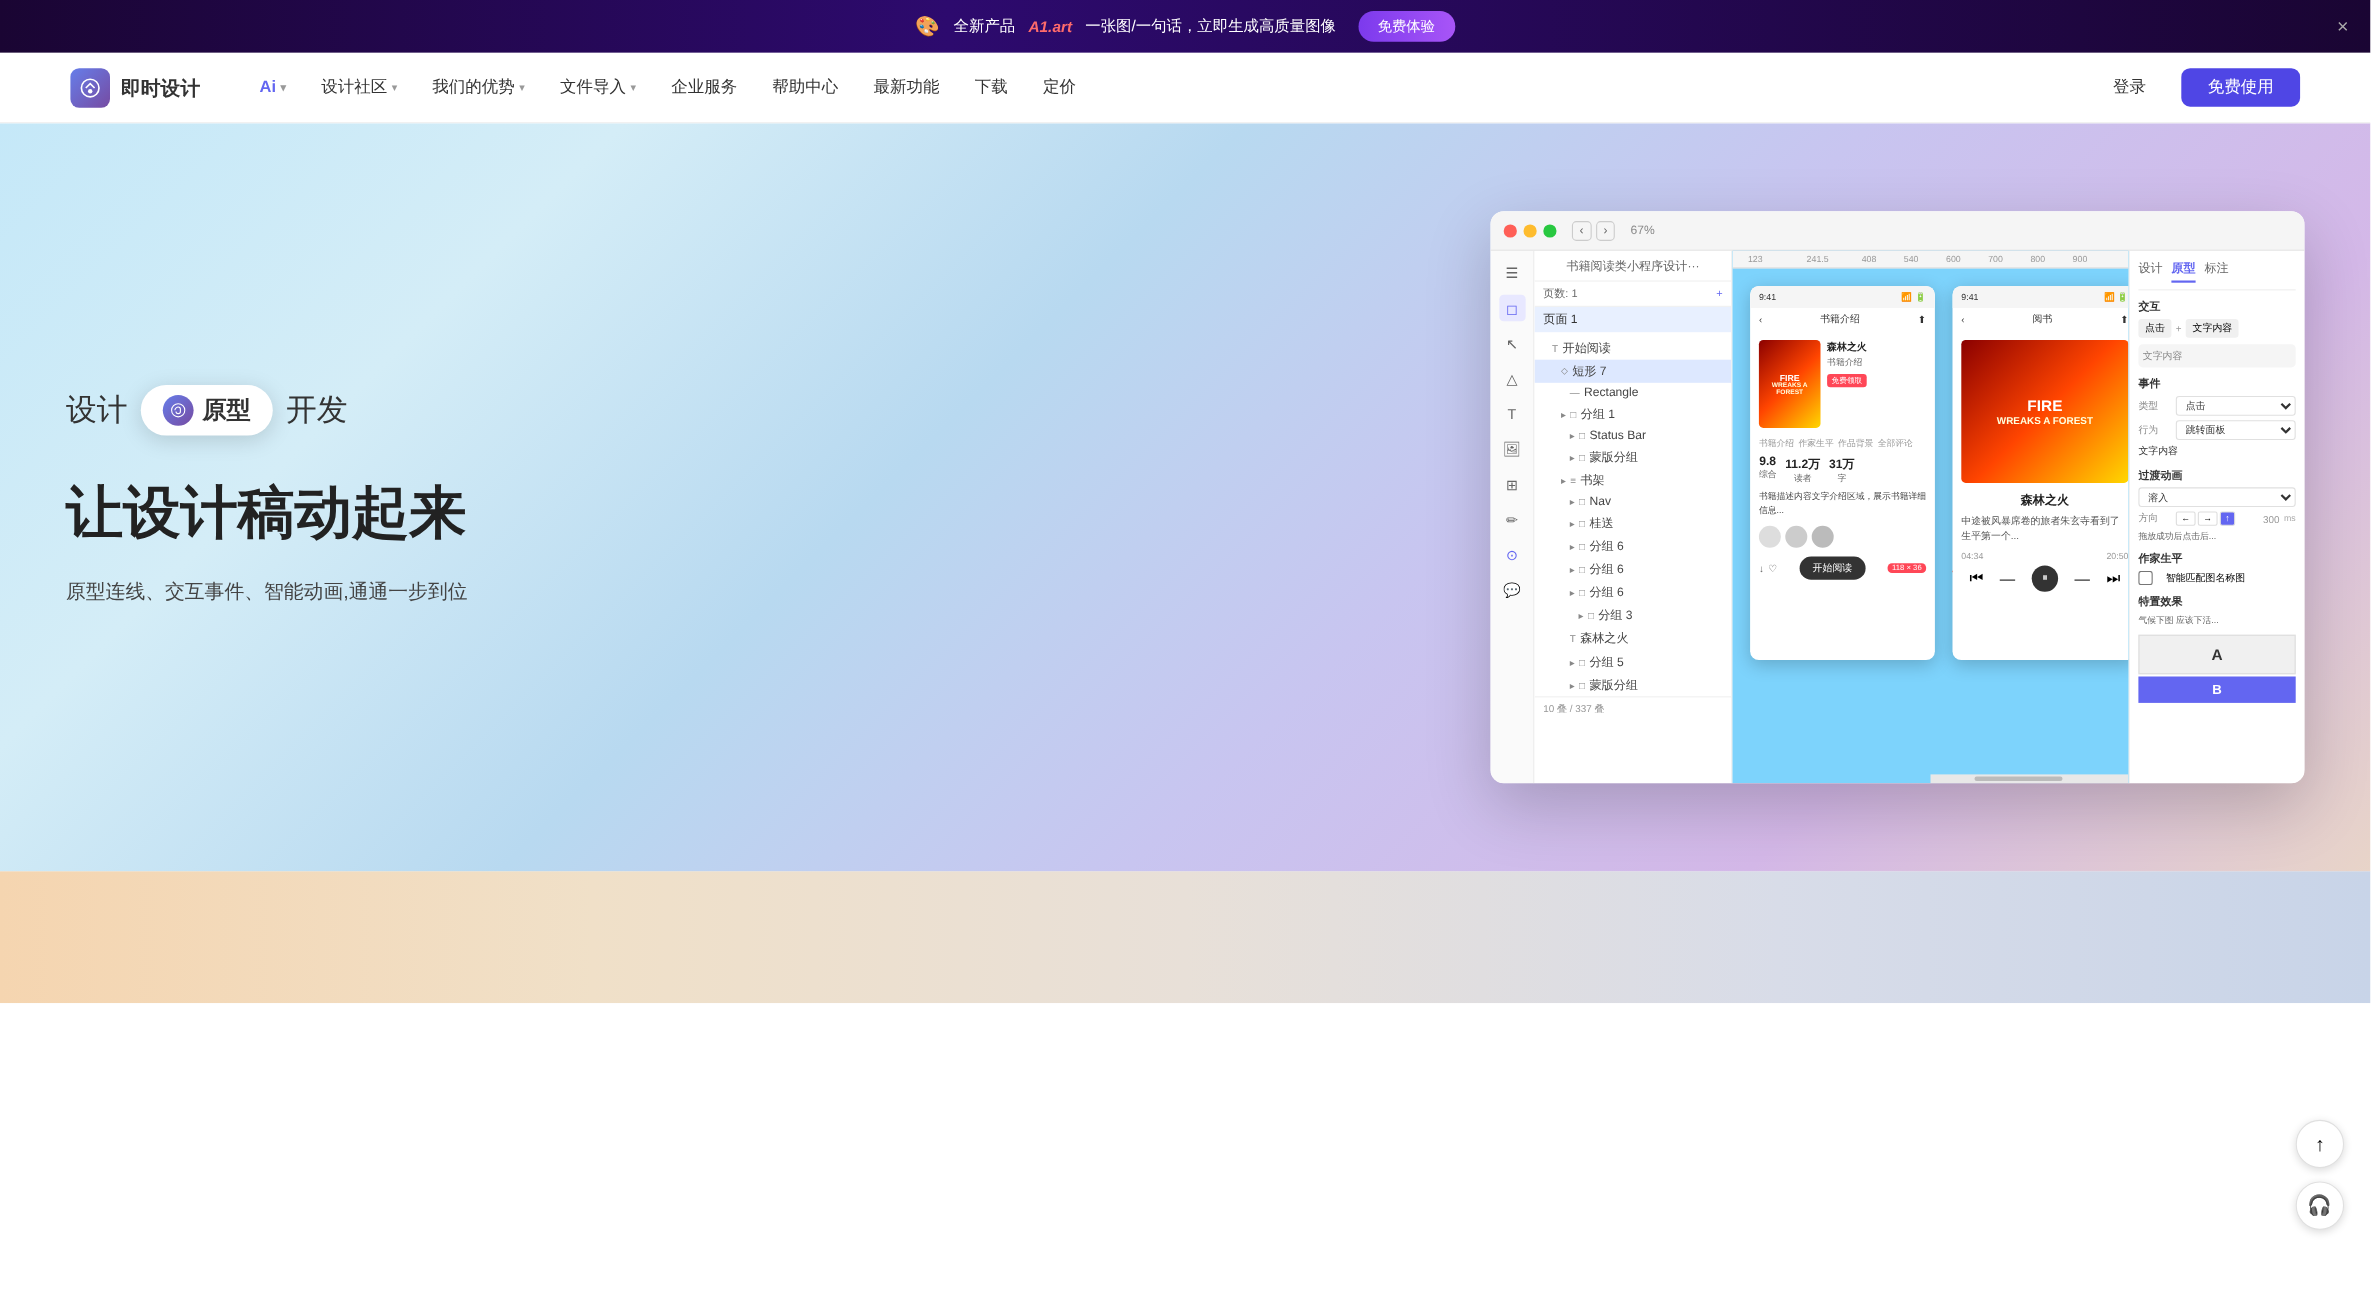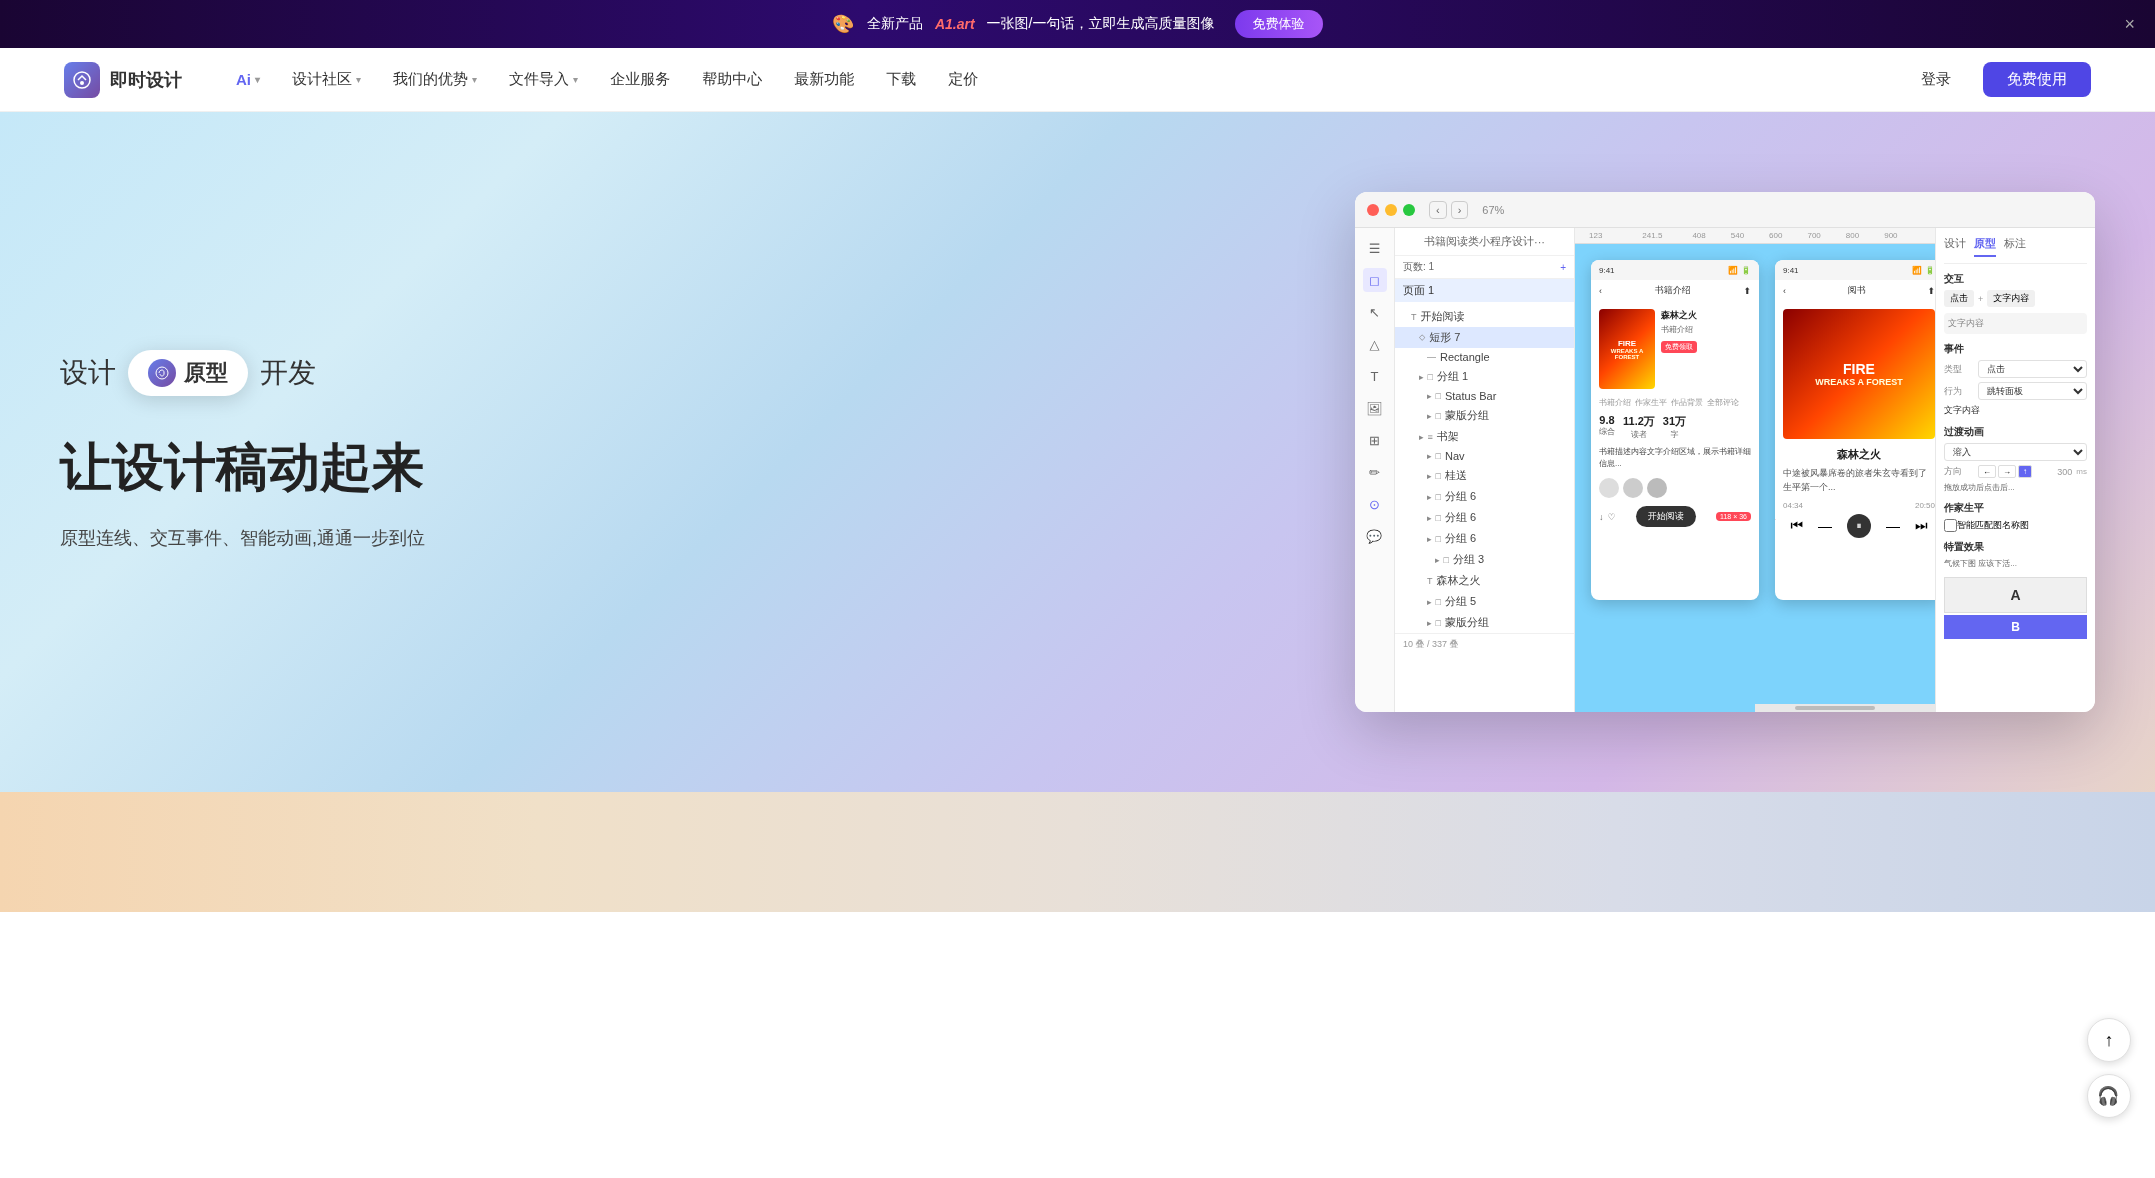--- a/index.html
+++ b/index.html
@@ -777,21 +777,21 @@
               </div>
               <span style="font-size:9px;color:#999;">300</span>
               <span style="font-size:8px;color:#aaa;">ms</span>
             </div>
             <div style="font-size:8px;color:#666;margin-top:4px;line-height:1.4;">
               拖放成功后点击后...
             </div>
           </div>
           <div class="props-section">
             <div class="props-section-title">作家生平</div>
-            <div style="display:flex;align-items:center;gap:0;font-size:9px;">
+            <div style="display:flex;align-items:center;gap:12px;font-size:9px;">
               <input type="checkbox" style="cursor: pointer;">
               <span>智能匹配图名称图</span>
             </div>
           </div>
           <div class="props-section">
             <div class="props-section-title">特置效果</div>
             <div style="font-size:8px;color:#666;line-height:1.4;">
               气候下图 应该下活...
             </div>
           </div>

